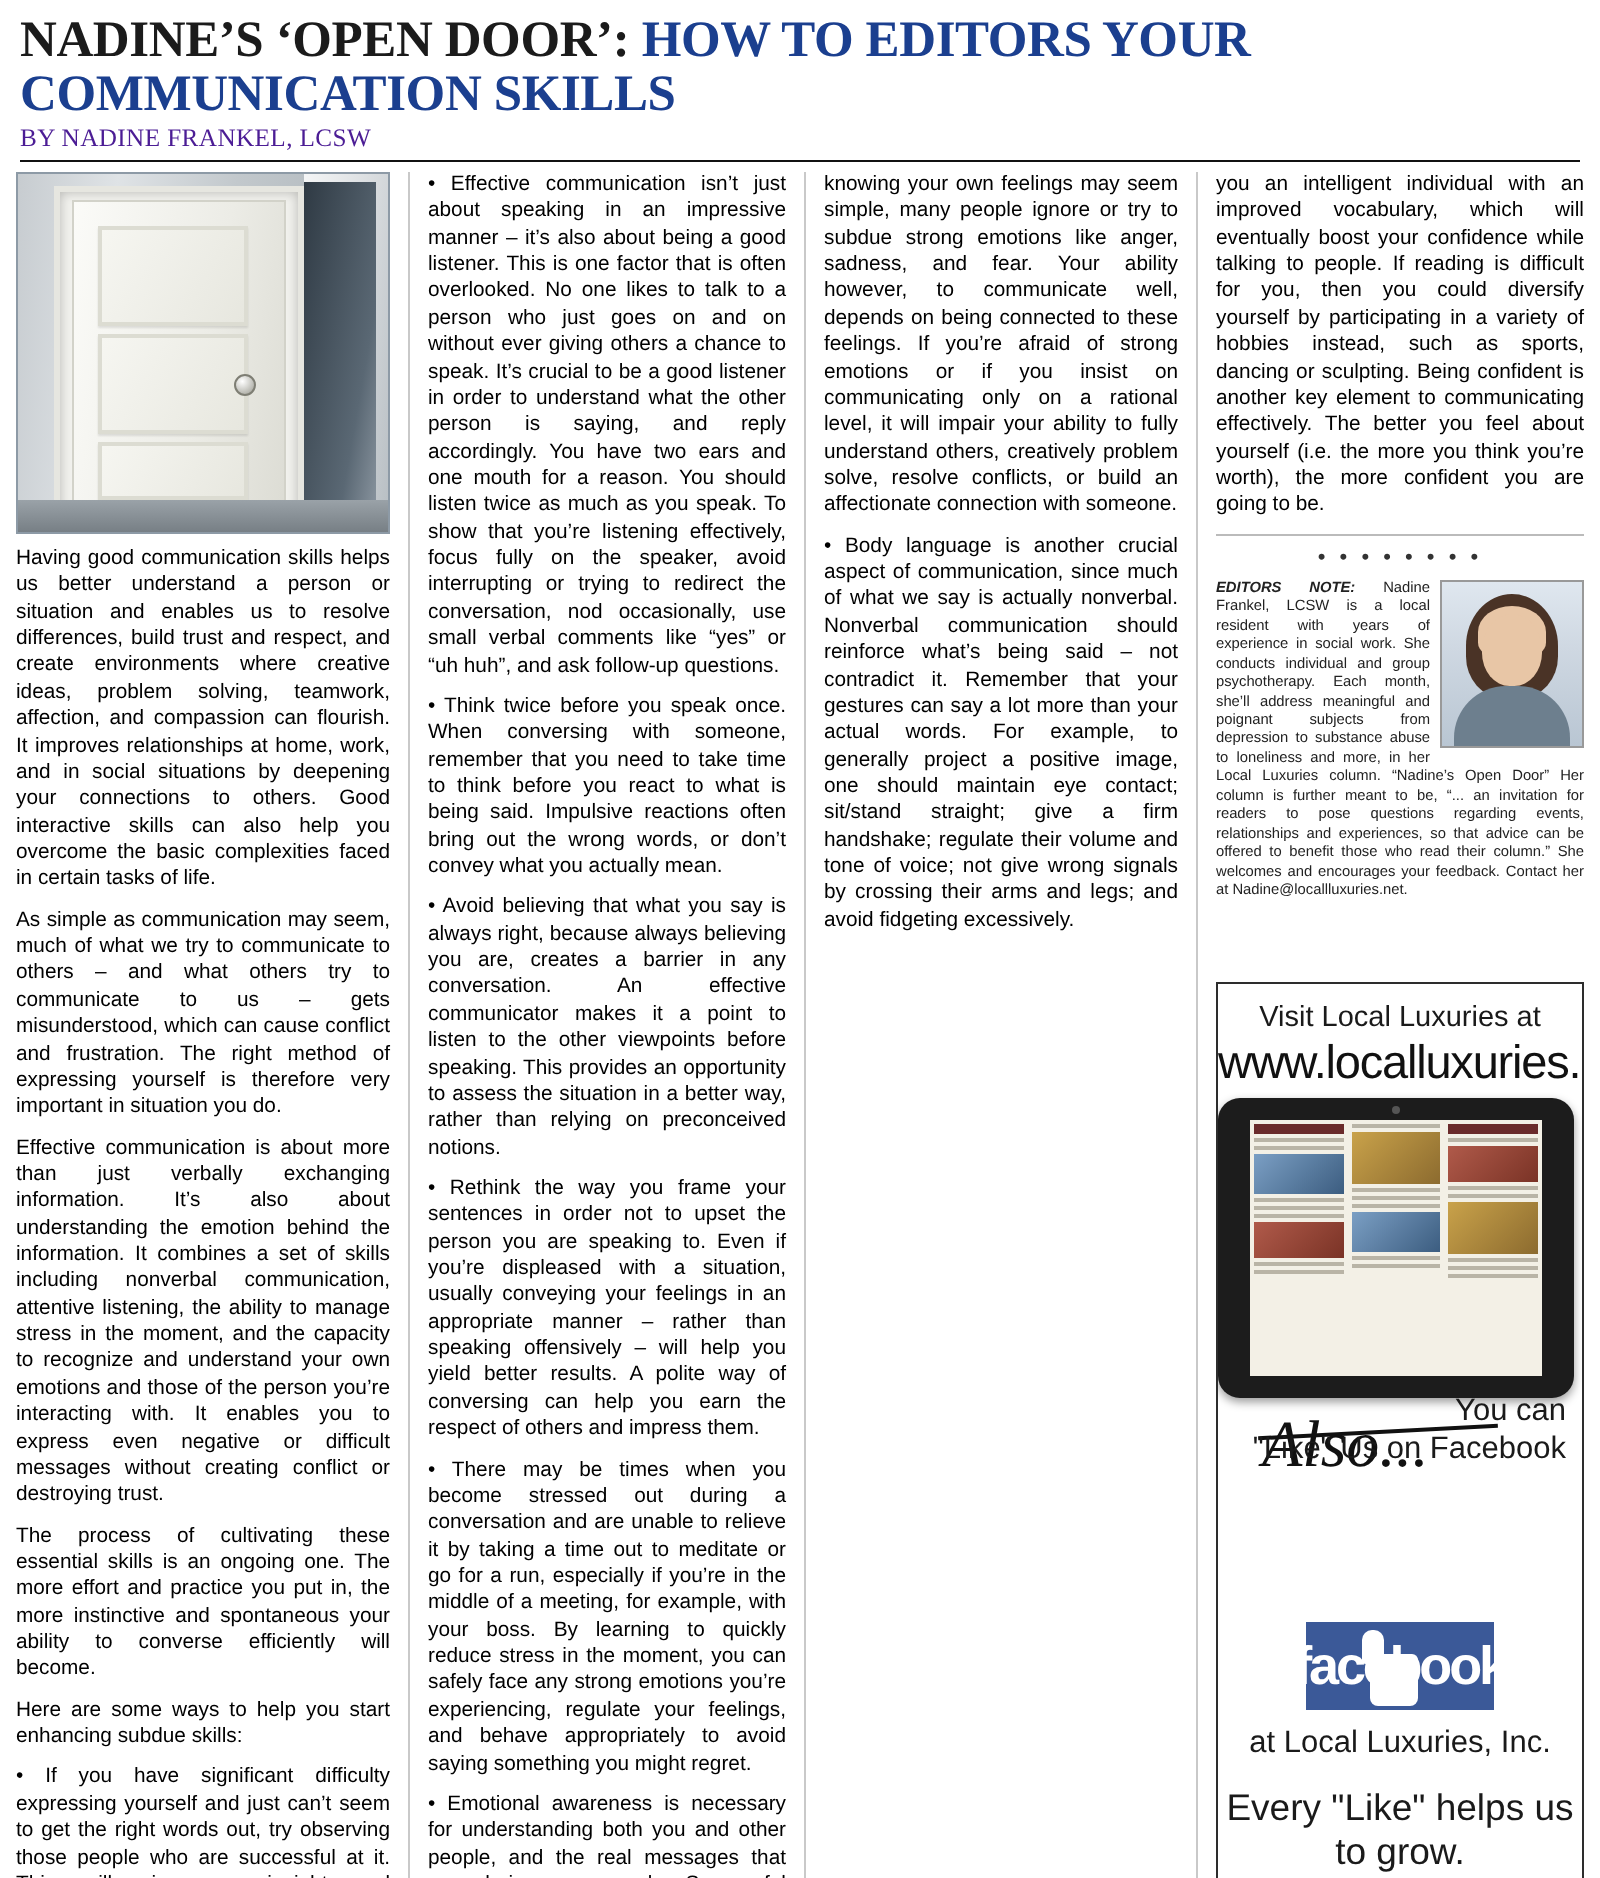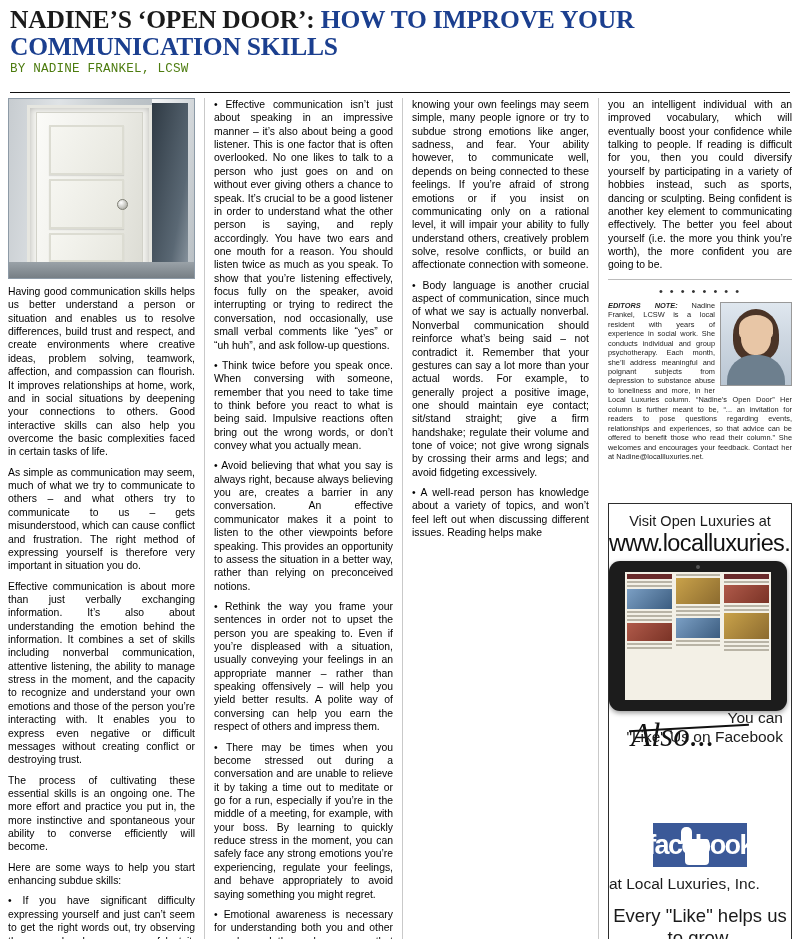--- a/index.html
+++ b/index.html
@@ -28,25 +28,25 @@
     font-weight: bold;
     font-size: 25.5px;
     line-height: 1.06;
     letter-spacing: -0.2px;
     margin: 0 0 2px 0;
     padding: 0 2px;
   }
   .headline .part1 { color: #1b1b1b; }
   .headline .part2 { color: #1b3f8f; }
   .byline {
-    font-family: Liberation Mono, monospace;
+    font-family: Liberation Serif, serif;
     font-size: 12.6px;
     letter-spacing: 0.2px;
-    margin: 1px 0 16px 2px;
-    color: #4d7c0f;
+    margin: 1px 0 3px 2px;
+    color: #4c1d95;
   }
   .rule {
     border-top: 1.6px solid #111;
     margin: 0 2px 5px 2px;
   }
   
   .cols {
     display: flex;
     gap: 0;
     height: 862px;
@@ -346,41 +346,41 @@
     position: absolute;
     left: 2px; top: 2px;
     width: 11px; height: 17px;
     background: #fff;
     border-radius: 5px 5px 2px 2px;
   }
   .ad-at-ll {
     position: absolute;
     left: 0; right: 0;
     top: 362px;
-    text-align: left;
+    text-align: center;
     font-size: 15.5px;
     color: #1a1a1a;
   }
   .ad-every {
     position: absolute;
     left: 0; right: 0;
     top: 392px;
     text-align: center;
     font-size: 18.5px;
     color: #1a1a1a;
   }
 </style>
 </head>
 <body>
 
 <div class="page">
 
   <h1 class="headline">
     <span class="part1">NADINE’S ‘OPEN DOOR’:</span>
-    <span class="part2">HOW TO IMPROVE YOUR COMMUNICATION SKILLS</span>
+    <span class="part2">HOW TO EDITORS YOUR COMMUNICATION SKILLS</span>
   </h1>
   <div class="byline">BY NADINE FRANKEL, LCSW</div>
   <div class="rule"></div>
 
   <div class="cols">
 
     <div class="col col1">
       <div class="door-photo">
         <div class="door-wall"></div>
         <div class="door-light"></div>
@@ -409,40 +409,39 @@
       <p class="body-text bullet">• Think twice before you speak once.  When conversing with someone, remember that you need to take time to think before you react to what is being said.  Impulsive reactions often bring out the wrong words, or don’t convey what you actually mean.</p>
       <p class="body-text bullet">• Avoid believing that what you say is always right, because always believing you are, creates a barrier in any conversation.  An effective communicator makes it a point to listen to the other viewpoints before speaking.  This provides an opportunity to assess the situation in a better way, rather than relying on preconceived notions.</p>
       <p class="body-text bullet">• Rethink the way you frame your sentences in order not to upset the person you are speaking to.  Even if you’re displeased with a situation, usually conveying your feelings in an appropriate manner – rather than speaking offensively – will help you yield better results.  A polite way of conversing can help you earn the respect of others and impress them.</p>
       <p class="body-text bullet">• There may be times when you become stressed out during a conversation and are unable to relieve it by taking a time out to meditate or go for a run, especially if you’re in the middle of a meeting, for example, with your boss.  By learning to quickly reduce stress in the moment, you can safely face any strong emotions you’re experiencing, regulate your feelings, and behave appropriately to avoid saying something you might regret.</p>
       <p class="body-text bullet">• Emotional awareness is necessary for understanding both you and other people, and the real messages that are being conveyed.  Successful listening means not just understanding the words or the information being expressed, but also understanding how the speaker feels about what they’re communicating.  Although</p>
     </div>
 
     <div class="col col3">
       <p class="body-text">knowing your own feelings may seem simple, many people ignore or try to subdue strong emotions like anger, sadness, and fear.  Your ability however, to communicate well, depends on being connected to these feelings.  If you’re afraid of strong emotions or if you insist on communicating only on a rational level, it will impair your ability to fully understand others, creatively problem solve, resolve conflicts, or build an affectionate connection with someone.</p>
       <p class="body-text bullet">• Body language is another crucial aspect of communication, since much of what we say is actually nonverbal.  Nonverbal communication should reinforce what’s being said – not contradict it.  Remember that your gestures can say a lot more than your actual words.  For example, to generally project a positive image, one should maintain eye contact; sit/stand straight; give a firm handshake; regulate their volume and tone of voice; not give wrong signals by crossing their arms and legs; and avoid fidgeting excessively.</p>
-      <p class="body-text bullet">• A well-read person has knowledge about a variety of topics, and won’t feel left out when discussing different issues.  Reading helps make</p>
     </div>
 
     <div class="col col4">
       <p class="body-text">you an intelligent individual with an improved vocabulary, which will eventually boost your confidence while talking to people.  If reading is difficult for you, then you could diversify yourself by participating in a variety of hobbies instead, such as sports, dancing or sculpting.  Being confident is another key element to communicating effectively.  The better you feel about yourself (i.e. the more you think you’re worth), the more confident you are going to be.</p>
 
       <div class="editors-note">
         <div class="dots">• • • • • • • •</div>
         <div class="en-photo">
           <div class="en-hair"></div>
           <div class="en-hair2"></div>
           <div class="en-face"></div>
           <div class="en-body"></div>
         </div>
         <div class="en-text"><b>EDITORS NOTE:</b><span> Nadine Frankel, LCSW is a local resident with years of experience in social work. She conducts individual and group psychotherapy. Each month, she’ll address meaningful and poignant subjects from depression to substance abuse to loneliness and more, in her Local Luxuries column. “Nadine’s Open Door”   Her column is further meant to be, “... an invitation for readers to pose questions regarding events, relationships and experiences, so that advice can be offered to benefit those who read their column.” She welcomes and encourages your feedback. Contact her at Nadine@locallluxuries.net.</span></div>
       </div>
 
       <div class="ad">
         <div class="ad-inner">
-          <div class="ad-visit">Visit Open Luxuries at</div>
+          <div class="ad-visit">Visit Local Luxuries at</div>
           <div class="ad-url">www.localluxuries.net</div>
 
           <div class="ad-mid">
             <div class="ad-copy">
               <div>Where you can</div>
               <div>view our</div>
               <div class="big">GORGEOUS</div>
               <div>Digital E-Book</div>
               <div>on our website’s</div>
               <div>link</div>

